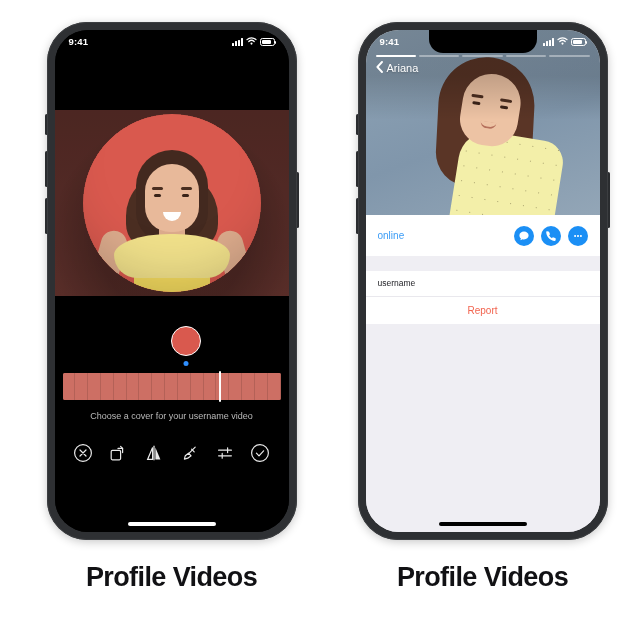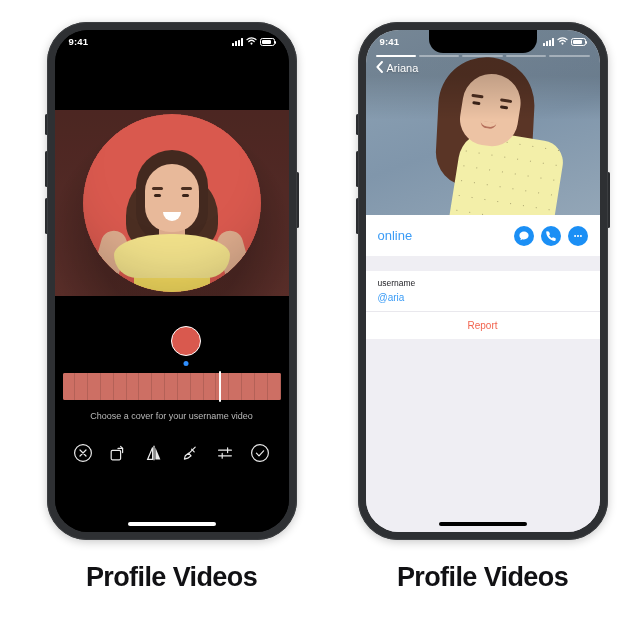--- a/index.html
+++ b/index.html
@@ -187,21 +187,21 @@
   .segbar i{ flex:1; height:2px; border-radius:1px; background:rgba(255,255,255,.38); }
   .segbar i.on{ background:#fff; }
 
   .navback{ position:absolute; top:31px; left:10px; z-index:21; display:flex; align-items:center;
             gap:4px; color:#fff; font-size:11px; text-shadow:0 1px 2px rgba(0,0,0,.25); }
 
   .idcard{ position:absolute; left:0; right:0; top:185px; height:41px; background:#fff;
            display:flex; align-items:center; padding:0 12px; }
   .idtext{ flex:1; min-width:0; }
   .idname{ font-size:11px; font-weight:bold; color:#15151a; line-height:1.25; }
-  .idstatus{ font-size:13px; color:#3b9cf6; line-height:1.35; }
+  .idstatus{ font-size:10px; color:#3b9cf6; line-height:1.35; }
   .actions{ display:flex; gap:7px; }
   .abtn{ width:20px; height:20px; border-radius:50%; background:#1b8ff5;
          display:flex; align-items:center; justify-content:center; color:#fff; }
 
   .gap{ position:absolute; left:0; right:0; top:226px; height:15px; background:#efeef3; }
 
   .list{ position:absolute; left:0; right:0; top:241px; background:#fff; }
   .row{ padding:6px 12px; border-bottom:.6px solid #e9e8ed; }
   .row:last-child{ border-bottom:none; }
   .row-label{ font-size:8.5px; color:#1c1c21; line-height:1.5; }
@@ -481,21 +481,20 @@
                 </svg>
               </div>
             </div>
           </div>
 
           <div class="gap"></div>
 
           <div class="list">
             <div class="row">
               <div class="row-label">username</div>
-              <div class="row-value">@aria</div>
             </div>
             <div class="row-danger">Report</div>
           </div>
 
           <div class="list-end"></div>
 
           <div class="home-ind" style="background:#000"></div>
         </div>
       </div>
     </div>

